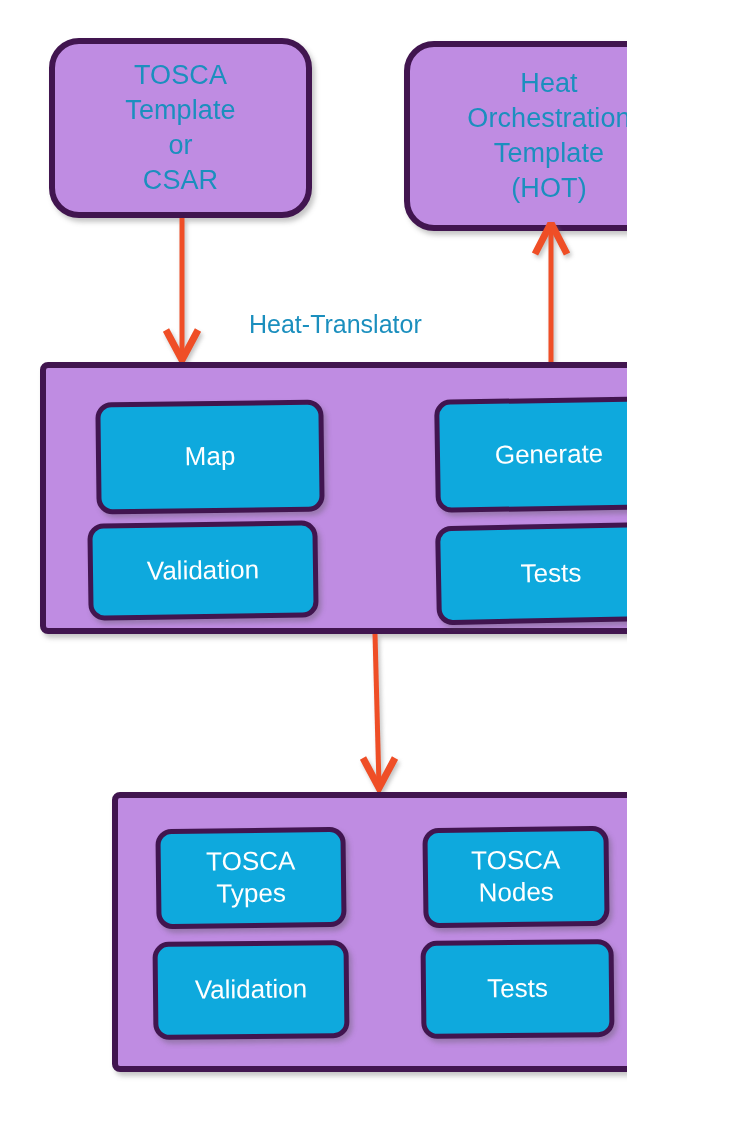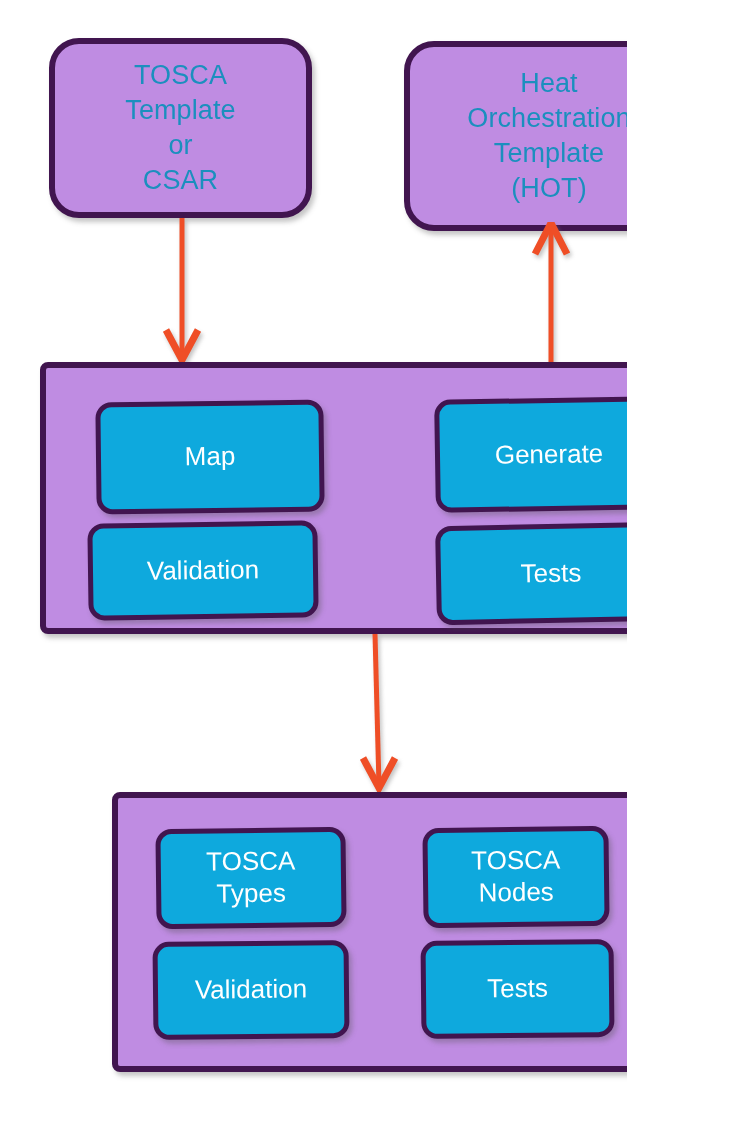--- a/index.html
+++ b/index.html
@@ -104,20 +104,21 @@
     </svg>
   </div>
 
   <div class="arrow" style="left:529px; top:222px; width:44px; height:142px;">
     <svg width="44" height="142" viewBox="0 0 44 142" xmlns="http://www.w3.org/2000/svg">
       <line x1="22" y1="142" x2="22" y2="2" stroke="#ef4e26" stroke-width="5"></line>
       <polyline points="6,32 22,1 38,32" fill="none" stroke="#ef4e26" stroke-width="7" stroke-linecap="butt" stroke-linejoin="miter"></polyline>
     </svg>
   </div>
 
+  <div class="caption" style="left:249px; top:308px;">Heat-Translator</div>
 
   <div class="pbox" style="left:40px; top:362px; width:674px; height:272px;">
 
     <div class="cbox" style="left:50px; top:33px; width:228px; height:112px; transform:rotate(-0.7deg);">
       <span class="cbox-label">Map</span>
     </div>
 
     <div class="cbox" style="left:389px; top:30px; width:228px; height:113px; transform:rotate(-0.9deg);">
       <span class="cbox-label">Generate</span>
     </div>

